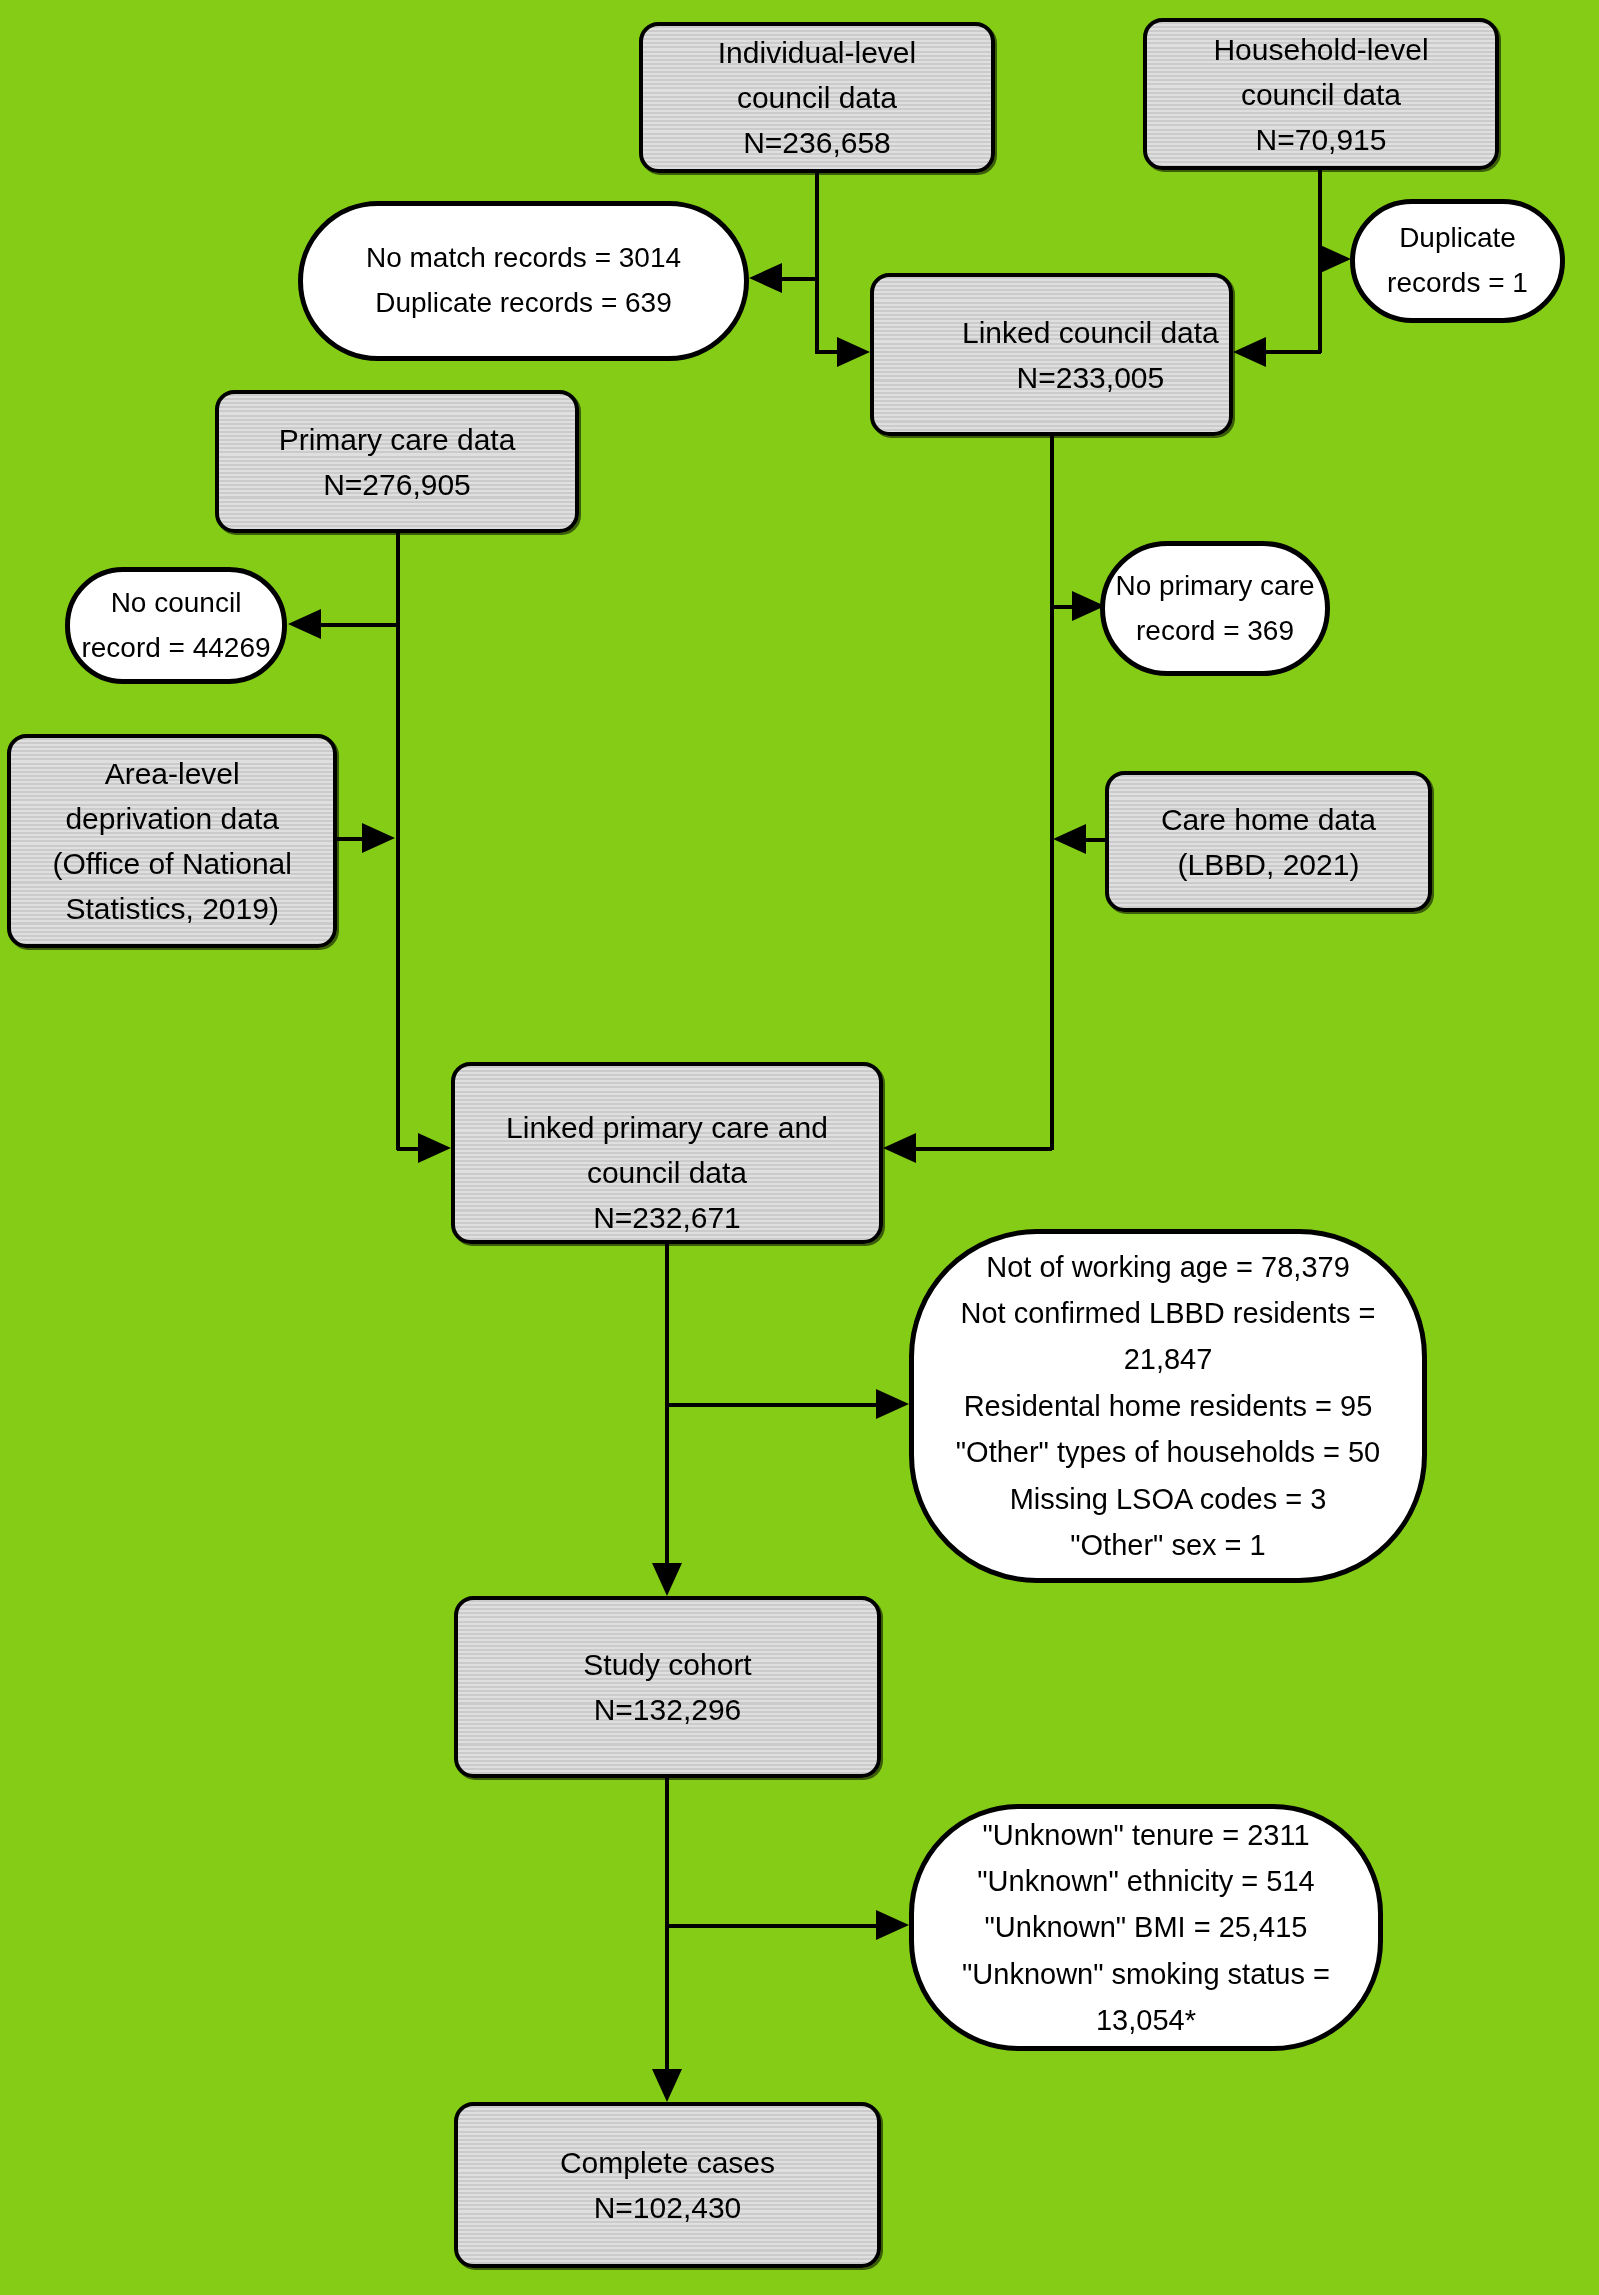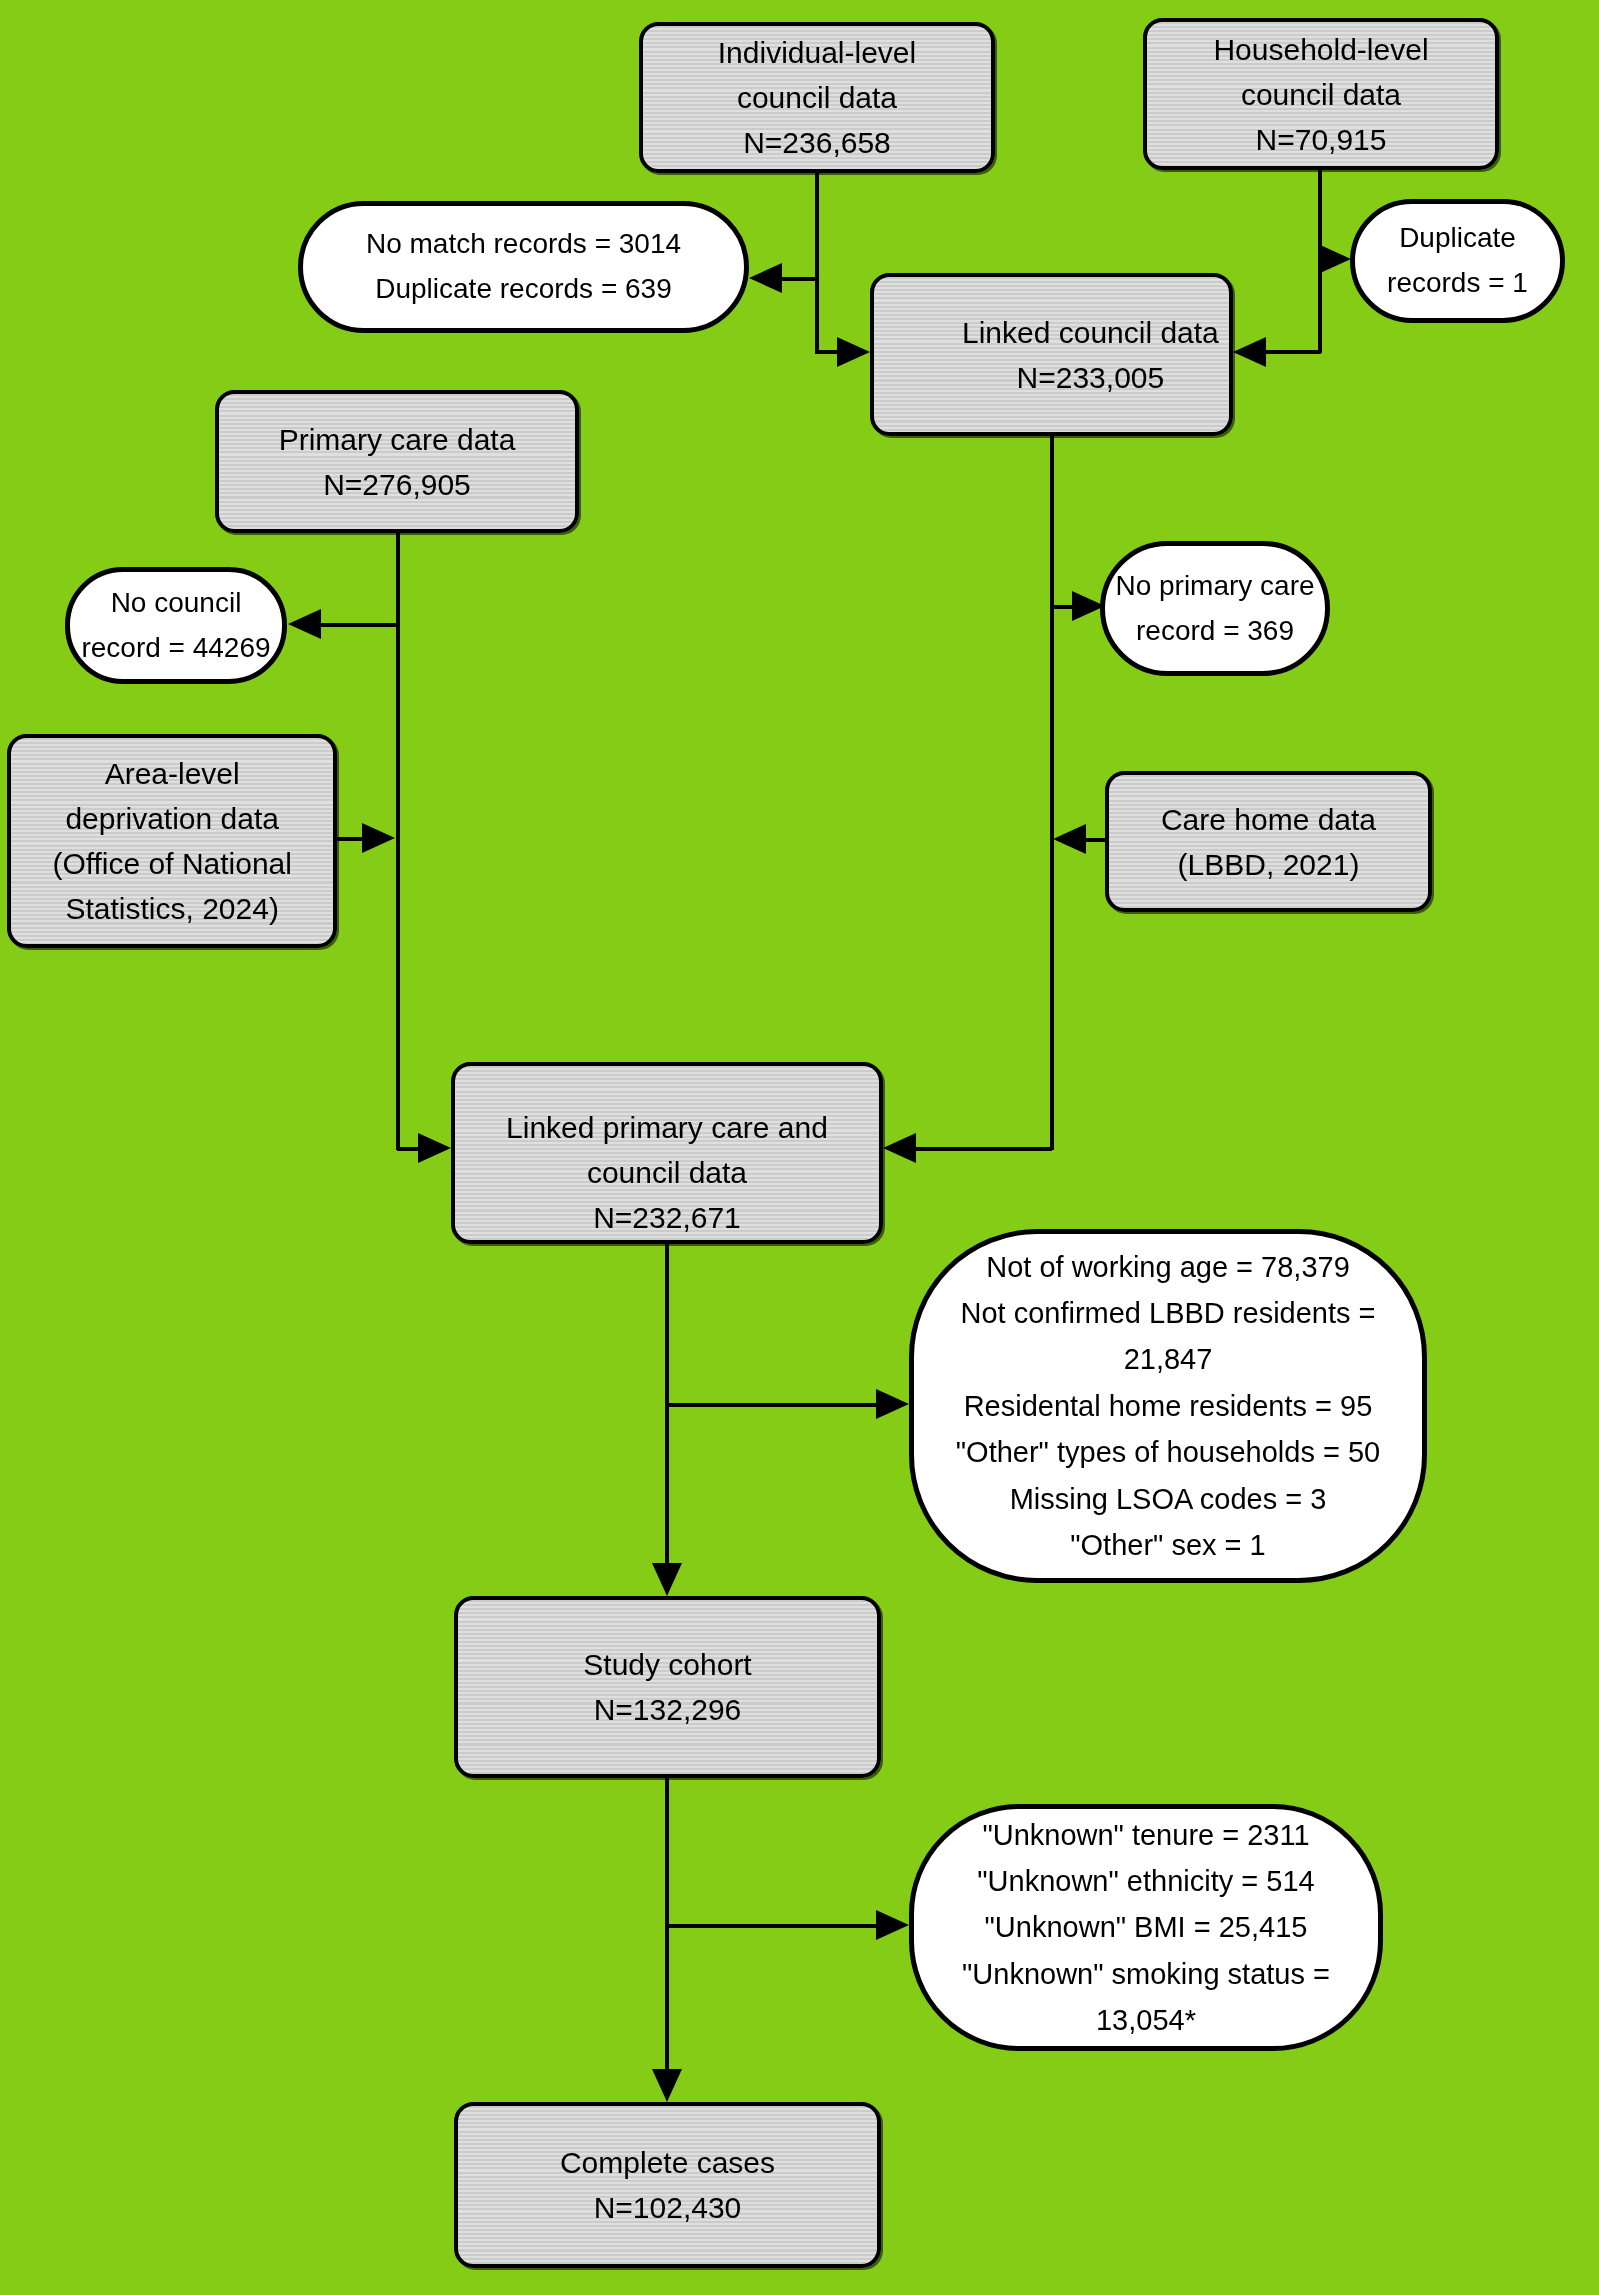--- a/index.html
+++ b/index.html
@@ -101,41 +101,41 @@
 N=233,005</span>
   </div>
   <div class="node" style="left:215px;top:390px;width:364px;height:143px;">
     <span class="txt">Primary care data
 N=276,905</span>
   </div>
   <div class="node" style="left:7.2px;top:734px;width:330px;height:214px;">
     <span class="txt">Area-level
 deprivation data
 (Office of National
-Statistics, 2024)</span>
+Statistics, 2019)</span>
   </div>
   <div class="node" style="left:1105px;top:771px;width:327px;height:141px;">
     <span class="txt">Care home data
 (LBBD, 2021)</span>
   </div>
   <div class="node" style="left:451px;top:1062px;width:432px;height:182px;align-items:flex-end;">
     <span class="txt">Linked primary care and
 council data
 N=232,671</span>
   </div>
   <div class="node" style="left:454px;top:1596px;width:427px;height:182px;">
     <span class="txt">Study cohort
 N=132,296</span>
   </div>
   <div class="node" style="left:454px;top:2102px;width:427px;height:166px;">
     <span class="txt">Complete cases
 N=102,430</span>
   </div>
 
-  <div class="callout" style="left:298px;top:201px;width:451px;height:132px;border-radius:80px;">
+  <div class="callout" style="left:298px;top:201px;width:451px;height:160px;border-radius:80px;">
     <span class="txt">No match records = 3014
 Duplicate records = 639</span>
   </div>
   <div class="callout" style="left:1350px;top:199px;width:215px;height:124px;border-radius:62px;">
     <span class="txt">Duplicate
 records = 1</span>
   </div>
   <div class="callout" style="left:65px;top:567px;width:222px;height:117px;border-radius:58px;">
     <span class="txt">No council
 record = 44269</span>

